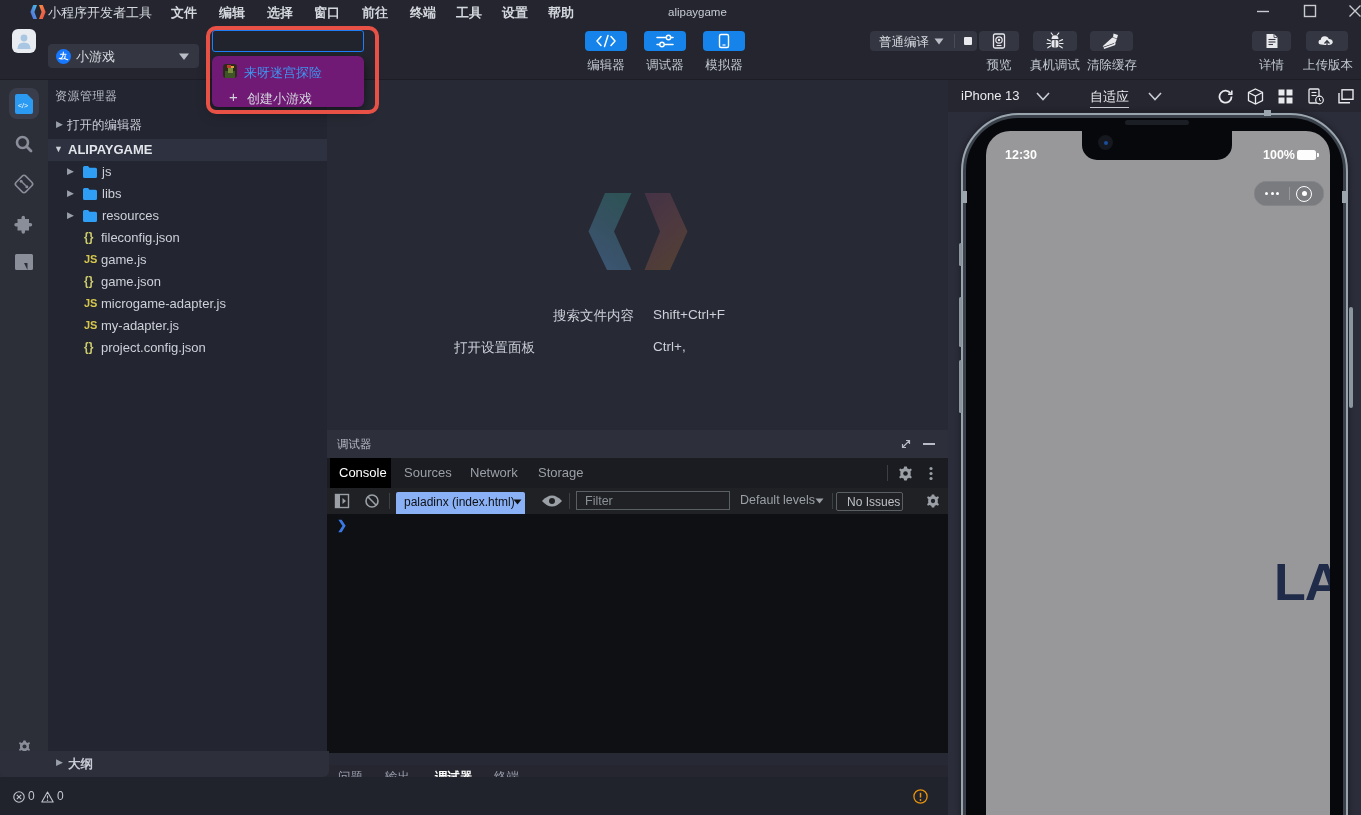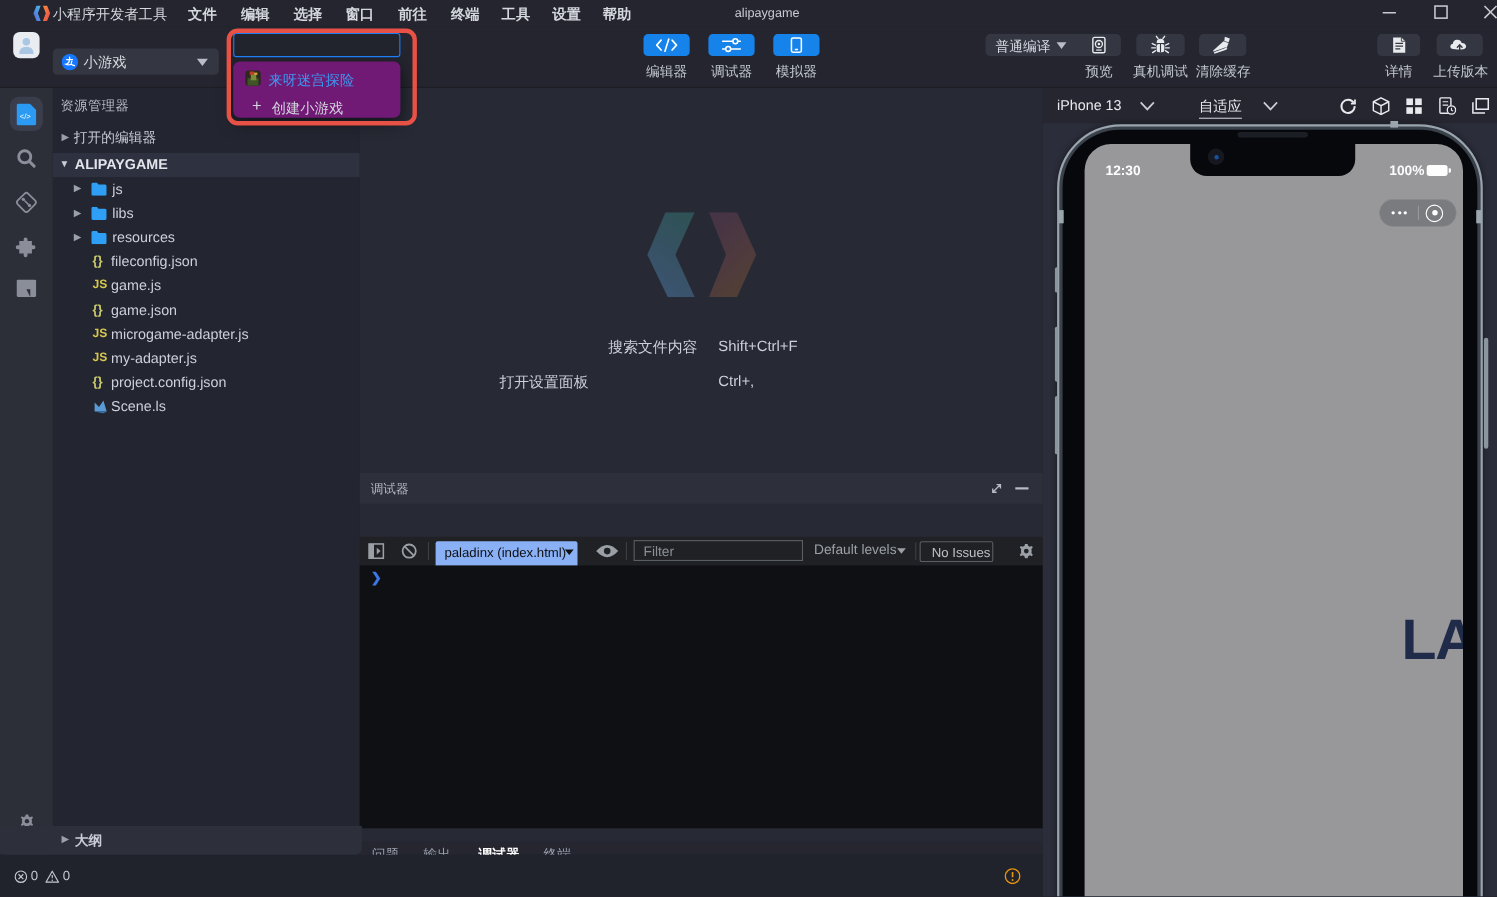--- a/index.html
+++ b/index.html
@@ -119,21 +119,21 @@
         </svg>
     </div>
     <div class="tlabel" style="left:644px;width:42px">调试器</div>
     <div class="bluebtn" style="left:703px">
       <svg width="42" height="20" viewBox="0 0 42 20">
           <rect x="16.5" y="3.5" width="9" height="13" rx="1.5" fill="none" stroke="#fff" stroke-width="1.4"></rect>
           <line x1="19.5" y1="14" x2="22.5" y2="14" stroke="#fff" stroke-width="1.2"></line>
         </svg>
     </div>
     <div class="tlabel" style="left:703px;width:42px">模拟器</div>
-    <div class="chip" style="left:896px;top:7px;width:107px;height:20px">
+    <div class="chip" style="left:870px;top:7px;width:107px;height:20px">
       <span class="abs" style="left:9px;top:2.5px;font-size:12.5px;color:#d8dbe2">普通编译</span>
       <svg class="abs" style="left:64px;top:7px" width="10" height="7" viewBox="0 0 10 7">
           <path d="M0.5 0.5 L9.5 0.5 L5 6.5 Z" fill="#b9bdc6"></path>
         </svg>
       <div class="abs" style="left:84px;top:3px;width:1px;height:14px;background:#4a4d58"></div>
       <div class="abs" style="left:94px;top:6px;width:8px;height:8px;background:#e8eaee;border-radius:1px"></div>
     </div>
     <div class="graybtn" style="left:979px;width:40px">
       <svg width="40" height="20" viewBox="0 0 40 20">
           <rect x="14.5" y="3" width="11" height="14" rx="1.5" fill="none" stroke="#e8eaee" stroke-width="1.3"></rect>
@@ -264,27 +264,20 @@
       <span class="abs" style="left:36px;top:4px;color:#d6c74e;font-weight:bold;font-size:11px">JS</span>
       <span class="lbl" style="left:53px">microgame-adapter.js</span>
     </div>
     <div class="trow" style="top:235px">
       <span class="abs" style="left:36px;top:4px;color:#d6c74e;font-weight:bold;font-size:11px">JS</span>
       <span class="lbl" style="left:53px">my-adapter.js</span>
     </div>
     <div class="trow" style="top:257px">
       <span class="abs" style="left:36px;top:3px;color:#cbcc6b;font-weight:bold;font-size:12px">{}</span>
       <span class="lbl" style="left:53px">project.config.json</span>
-    </div>
-    <div class="trow" style="top:279px">
-      <svg class="abs" style="left:37px;top:4px" width="13" height="13" viewBox="0 0 13 13">
-          <path d="M1 11 L1 3 L5 7 L9 1 L12 11 Z" fill="#5b9bd5"></path>
-          <path d="M1 11 L12 11 L9 13 Z" fill="#3a6ea5"></path>
-        </svg>
-      <span class="lbl" style="left:53px">Scene.ls</span>
     </div>
   </div>
   <div id="editorcol">
     <svg class="abs" style="left:261px;top:113px" width="100" height="78" viewBox="0 0 100 78">
       <defs>
         <linearGradient id="wl" x1="0.7" y1="0" x2="0.3" y2="1">
             <stop offset="0" stop-color="#2e5256"></stop>
             <stop offset="0.55" stop-color="#375164"></stop>
             <stop offset="1" stop-color="#3c5573"></stop>
           </linearGradient>
@@ -302,20 +295,37 @@
     <div class="abs" style="left:127px;top:259px;width:180px;font-size:13.5px;color:#ccd0d8;">打开设置面板</div>
     <div class="abs" style="left:326px;top:259px;font-size:13.5px;color:#ccd0d8">Ctrl+,</div>
 
     <div id="dbgheader">
       <span class="abs" style="left:10px;top:7px;font-size:11.5px;color:#b8bcc6">调试器</span>
       <svg class="abs" style="left:573px;top:8px" width="12" height="12" viewBox="0 0 12 12">
           <path d="M2.5 9.5 L9.5 2.5 M6 2.5 L9.5 2.5 L9.5 6 M6 9.5 L2.5 9.5 L2.5 6" stroke="#b8bcc6" stroke-width="1.2" fill="none"></path>
         </svg>
       <div class="abs" style="left:596px;top:13px;width:12px;height:1.6px;background:#b8bcc6"></div>
     </div>
+    <div id="dbgtabs">
+      <div class="abs" style="left:3px;top:0;width:61px;height:30px;background:#000"></div>
+      <span class="dtab" style="left:12px;color:#fff">Console</span>
+      <span class="dtab" style="left:77px">Sources</span>
+      <span class="dtab" style="left:143px">Network</span>
+      <span class="dtab" style="left:211px">Storage</span>
+      <div class="abs" style="left:560px;top:7px;width:1px;height:16px;background:#3c4043"></div>
+      <svg class="abs" style="left:571px;top:8px" width="15" height="15" viewBox="0 0 13 13">
+          <path d="M6.5 0.5 L7.6 0.5 L8.1 2.2 Q8.9 2.4 9.6 2.9 L11.2 2.1 L12 3.5 L10.8 4.8 Q11 5.6 11 6.5 Q11 7.4 10.8 8.2 L12 9.5 L11.2 10.9 L9.6 10.1 Q8.9 10.6 8.1 10.8 L7.6 12.5 L5.4 12.5 L4.9 10.8 Q4.1 10.6 3.4 10.1 L1.8 10.9 L1 9.5 L2.2 8.2 Q2 7.4 2 6.5 Q2 5.6 2.2 4.8 L1 3.5 L1.8 2.1 L3.4 2.9 Q4.1 2.4 4.9 2.2 L5.4 0.5 Z" fill="#9aa0a6"></path>
+          <circle cx="6.5" cy="6.5" r="2" fill="#1b1c21"></circle>
+        </svg>
+      <svg class="abs" style="left:602px;top:8px" width="4" height="15" viewBox="0 0 4 15">
+          <circle cx="2" cy="2.5" r="1.6" fill="#9aa0a6"></circle>
+          <circle cx="2" cy="7.5" r="1.6" fill="#9aa0a6"></circle>
+          <circle cx="2" cy="12.5" r="1.6" fill="#9aa0a6"></circle>
+        </svg>
+    </div>
     <div id="dbgtools">
       <svg class="abs" style="left:7px;top:5px" width="16" height="16" viewBox="0 0 16 16">
           <rect x="1.5" y="1.5" width="13" height="13" fill="none" stroke="#9aa0a6" stroke-width="1.4"></rect>
           <rect x="1.5" y="1.5" width="4.5" height="13" fill="#9aa0a6"></rect>
           <path d="M8.5 5 L12 8 L8.5 11 Z" fill="#9aa0a6"></path>
         </svg>
       <svg class="abs" style="left:37px;top:5px" width="16" height="16" viewBox="0 0 16 16">
           <circle cx="8" cy="8" r="6" fill="none" stroke="#9aa0a6" stroke-width="1.6"></circle>
           <line x1="3.8" y1="3.8" x2="12.2" y2="12.2" stroke="#9aa0a6" stroke-width="1.6"></line>
         </svg>

